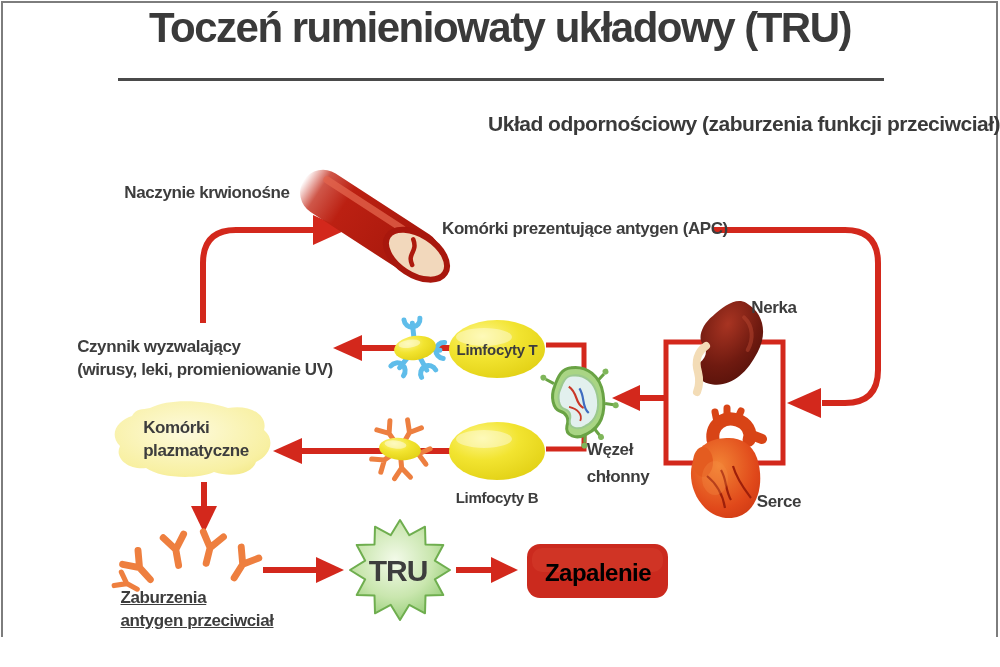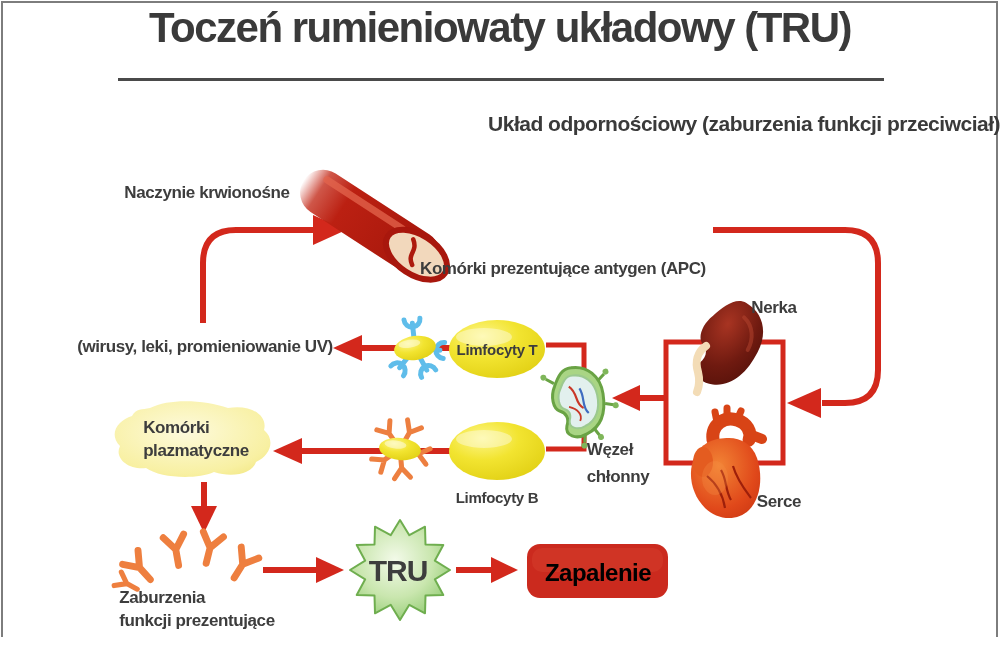--- a/index.html
+++ b/index.html
@@ -251,45 +251,46 @@
     </g>
 
     <g>
       <rect x="527" y="544" width="141" height="54" rx="13" fill="#cb2a1e"></rect>
       <rect x="532" y="548" width="131" height="24" rx="10" fill="#d8402f" opacity="0.45"></rect>
     </g>
   </svg>
 
   <div class="lbl centered" style="left:207px; top:181px;">Naczynie krwionośne</div>
 
-  <div class="lbl" style="left:420px; top:217px;margin-top:40px;">Komórki prezentujące antygen (APC)</div>
+  <div class="lbl" style="left:442px; top:217px;">Komórki prezentujące antygen (APC)</div>
 
   <div class="lbl centered" style="left:774px; top:296px;">Nerka</div>
 
   <div class="lbl centered" style="left:205px; top:335px;">
+    <span style="display:block;">Czynnik wyzwalający</span>
     <span style="display:block;">(wirusy, leki, promieniowanie UV)</span>
   </div>
 
   <div id="lbl-tcells" class="lbl mid" style="left:497px; top:349px;">Limfocyty T</div>
 
   <div id="lbl-bcells" class="lbl mid" style="left:497px; top:451px;margin-top:46px;">Limfocyty B</div>
 
   <div class="lbl centered" style="left:618px; top:436px; line-height:27px;">
     <span style="display:block;">Węzeł</span>
     <span style="display:block;">chłonny</span>
   </div>
 
   <div class="lbl centered" style="left:779px; top:490px;">Serce</div>
 
   <div class="lbl centered" style="left:196px; top:416px;">
     <span style="display:block;">Komórki</span>
     <span style="display:block;">plazmatyczne</span>
   </div>
 
-  <div class="lbl centered" style="left:197px; top:586px;">
+  <div class="lbl centered" style="left:197px; top:586px;text-decoration:underline;">
     <span style="display:block;">Zaburzenia</span>
-    <span style="display:block;">funkcji prezentujące</span>
+    <span style="display:block;">antygen przeciwciał</span>
   </div>
 
   <div id="lbl-tru" class="lbl mid" style="left:398px; top:570px;">TRU</div>
 
   <div id="lbl-zapalenie" class="lbl mid" style="left:598px; top:572px;">Zapalenie</div>
 </div>
 
 </body></html>

